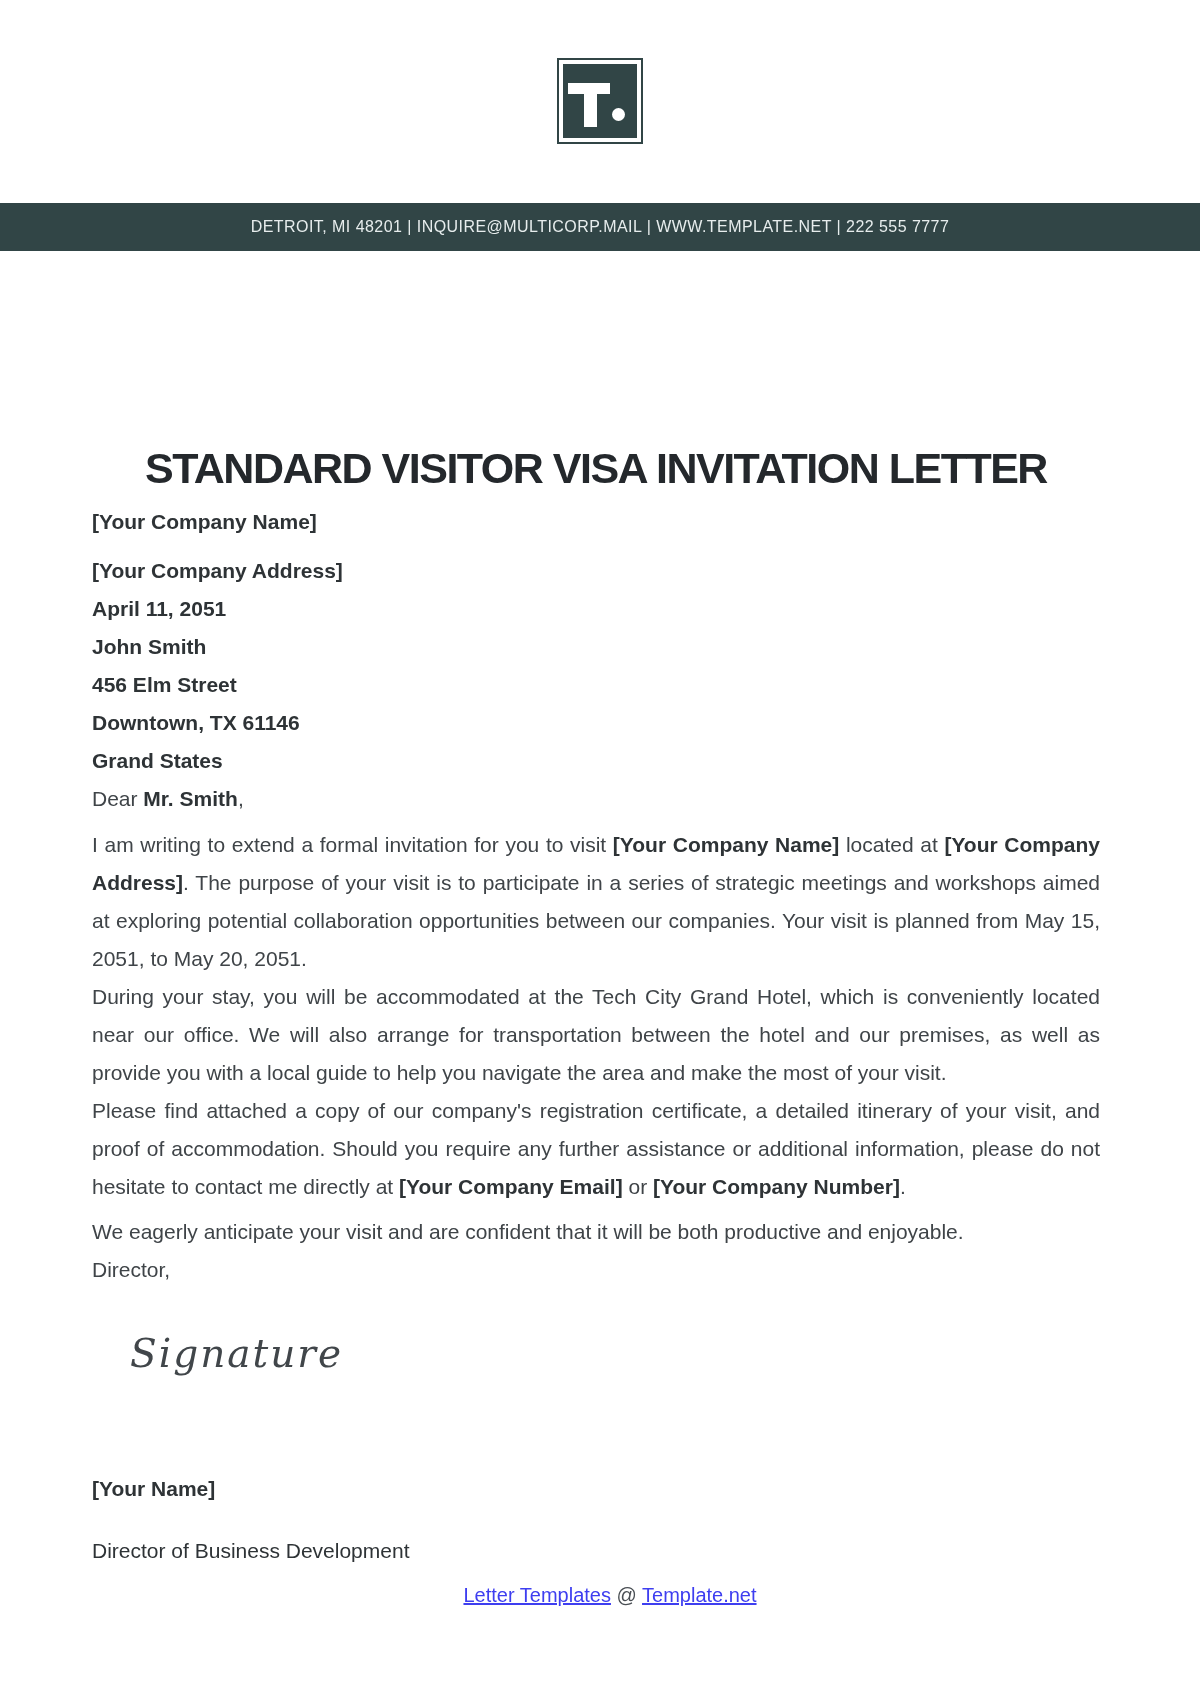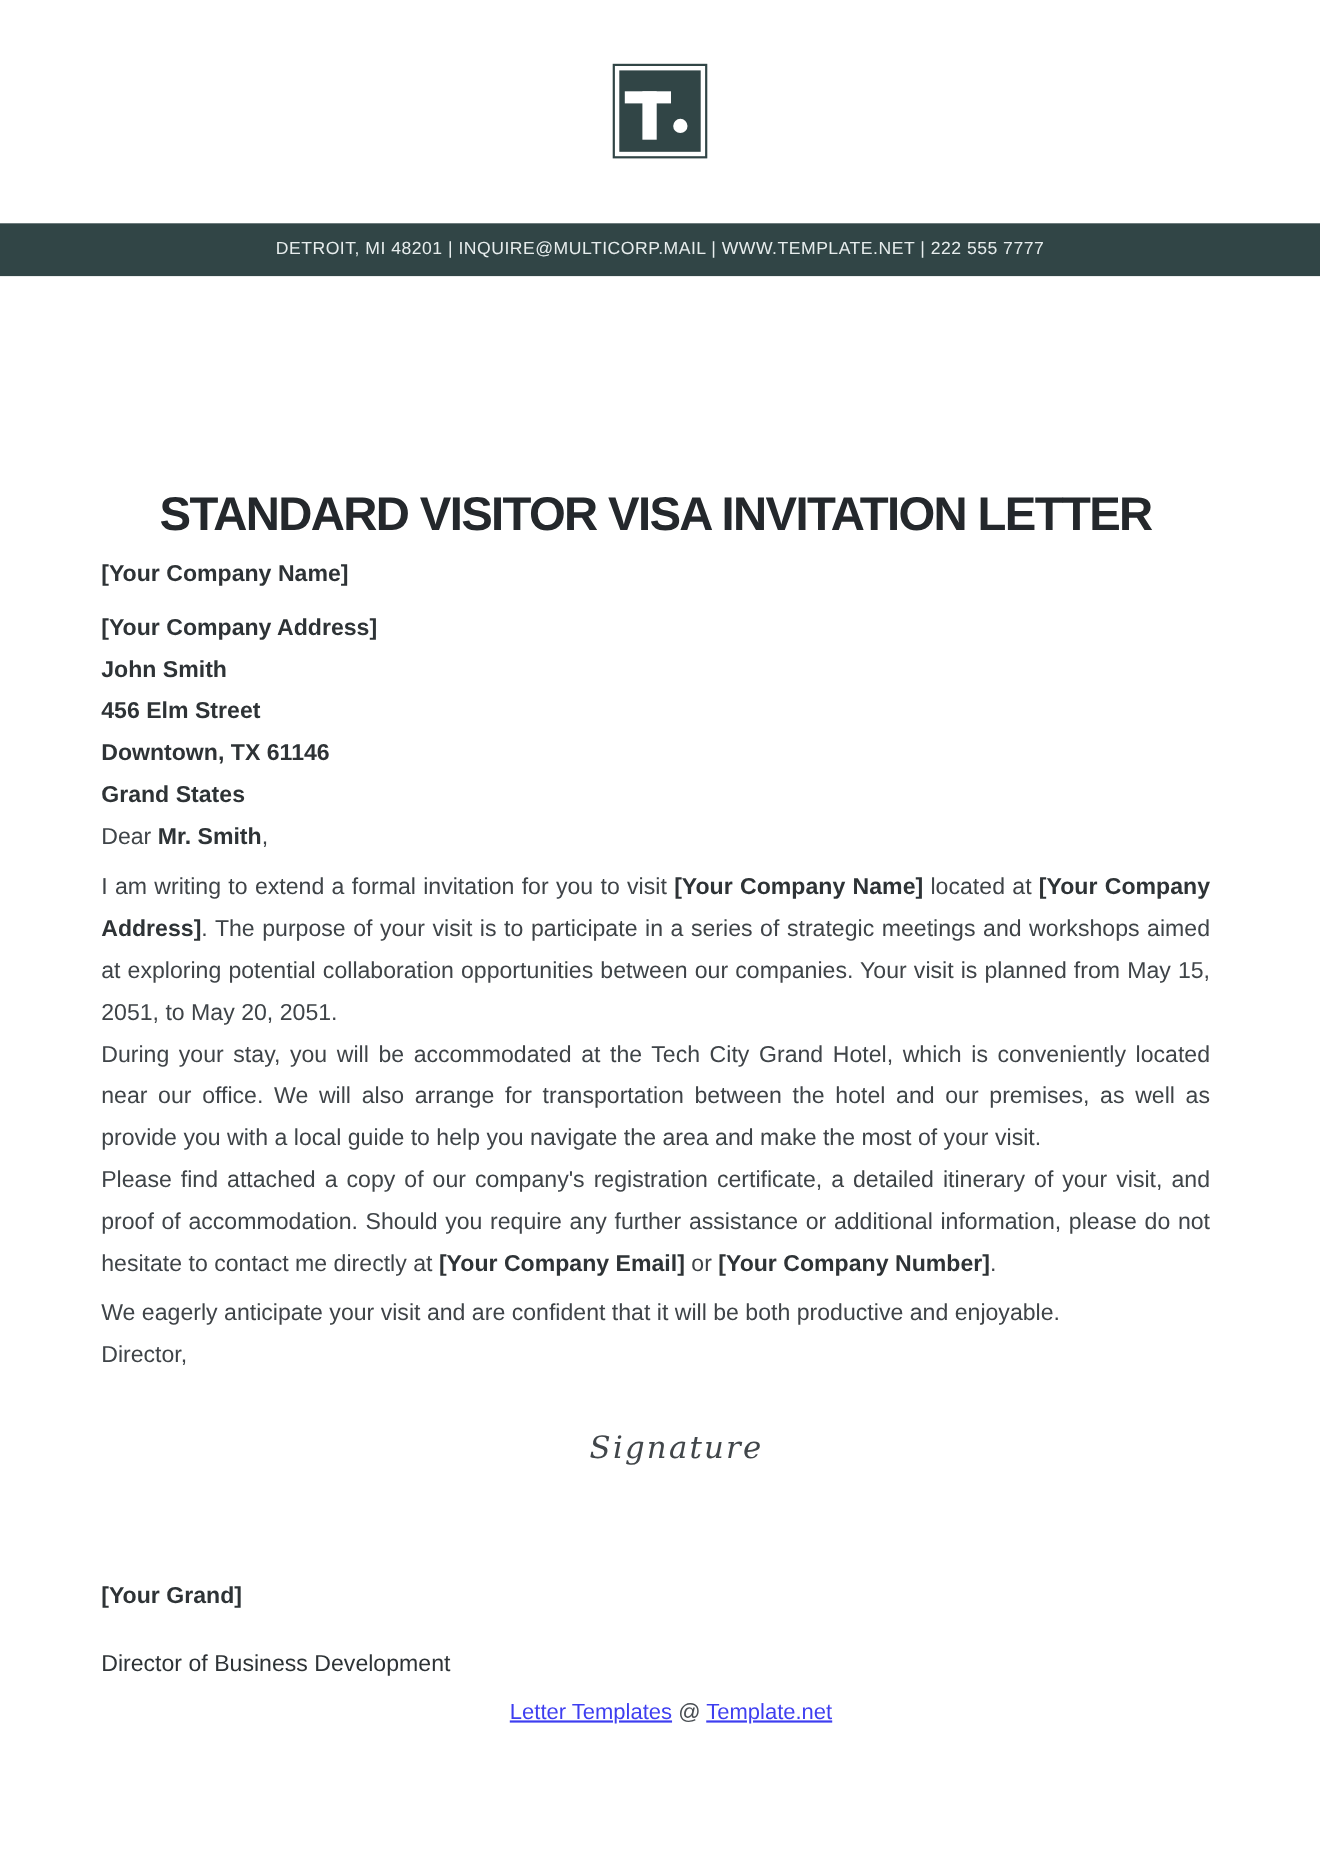--- a/index.html
+++ b/index.html
@@ -49,21 +49,21 @@
   .salutation{}
   .para{text-align:justify;}
   .para-1{margin-top:8px !important;}
   .para-4{margin-top:7px !important;text-align:left;}
   .b{font-weight:700;color:var(--body-bold);}
   .closing{}
   
   .signature-script{
     margin:42px 0 0 38px;
     font-family:"DejaVu Serif", serif;font-style:italic;
-    font-size:28px;line-height:46px;letter-spacing:2px;color:#41464A;text-align:center;
+    font-size:39px;line-height:46px;letter-spacing:2px;color:#41464A;
   }
   .signer-name{margin-top:93px;font-weight:700;color:var(--body-bold);}
   .signer-title{margin-top:24px;font-weight:400;color:var(--body-bold);}
   
   .footer{
     margin-top:12px;text-align:center;font-size:20px;line-height:27px;color:#4A4F54;padding-left:20px;
   }
   .footer a{color:var(--link);text-decoration:underline;cursor:pointer;}
 </style>
 </head>
@@ -83,38 +83,39 @@
     <span class="band-text">DETROIT, MI 48201 | INQUIRE@MULTICORP.MAIL | WWW.TEMPLATE.NET | 222 555 7777</span>
   </div>
 
   <div class="letter">
     <h1 class="title">STANDARD VISITOR VISA INVITATION LETTER</h1>
 
     <div class="company">[Your Company Name]</div>
 
     <div class="info-block">
       <div class="info-line">[Your Company Address]</div>
+      <div class="info-line">April 11, 2051</div>
       <div class="info-line">John Smith</div>
       <div class="info-line">456 Elm Street</div>
       <div class="info-line">Downtown, TX 61146</div>
       <div class="info-line">Grand States</div>
     </div>
 
     <p class="salutation"><span>Dear </span><span class="b">Mr. Smith</span><span>,</span></p>
 
     <p class="para para-1"><span>I am writing to extend a formal invitation for you to visit </span><span class="b">[Your Company Name]</span><span> located at </span><span class="b">[Your Company Address]</span><span>. The purpose of your visit is to participate in a series of strategic meetings and workshops aimed at exploring potential collaboration opportunities between our companies. Your visit is planned from May 15, 2051, to May 20, 2051.</span></p>
     <p class="para"><span>During your stay, you will be accommodated at the Tech City Grand Hotel, which is conveniently located near our office. We will also arrange for transportation between the hotel and our premises, as well as provide you with a local guide to help you navigate the area and make the most of your visit.</span></p>
     <p class="para"><span>Please find attached a copy of our company's registration certificate, a detailed itinerary of your visit, and proof of accommodation. Should you require any further assistance or additional information, please do not hesitate to contact me directly at </span><span class="b">[Your Company Email]</span><span> or </span><span class="b">[Your Company Number]</span><span>.</span></p>
     <p class="para para-4"><span>We eagerly anticipate your visit and are confident that it will be both productive and enjoyable.</span></p>
 
     <p class="closing">Director,</p>
 
     <div class="signature-script">Signature</div>
 
-    <div class="signer-name">[Your Grand]</div>
+    <div class="signer-name">[Your Name]</div>
     <div class="signer-title">Director of Business Development</div>
   </div>
 
   <div class="footer">
     <a>Letter Templates</a>
     <span>@</span>
     <a>Template.net</a>
   </div>
 
 </div>

